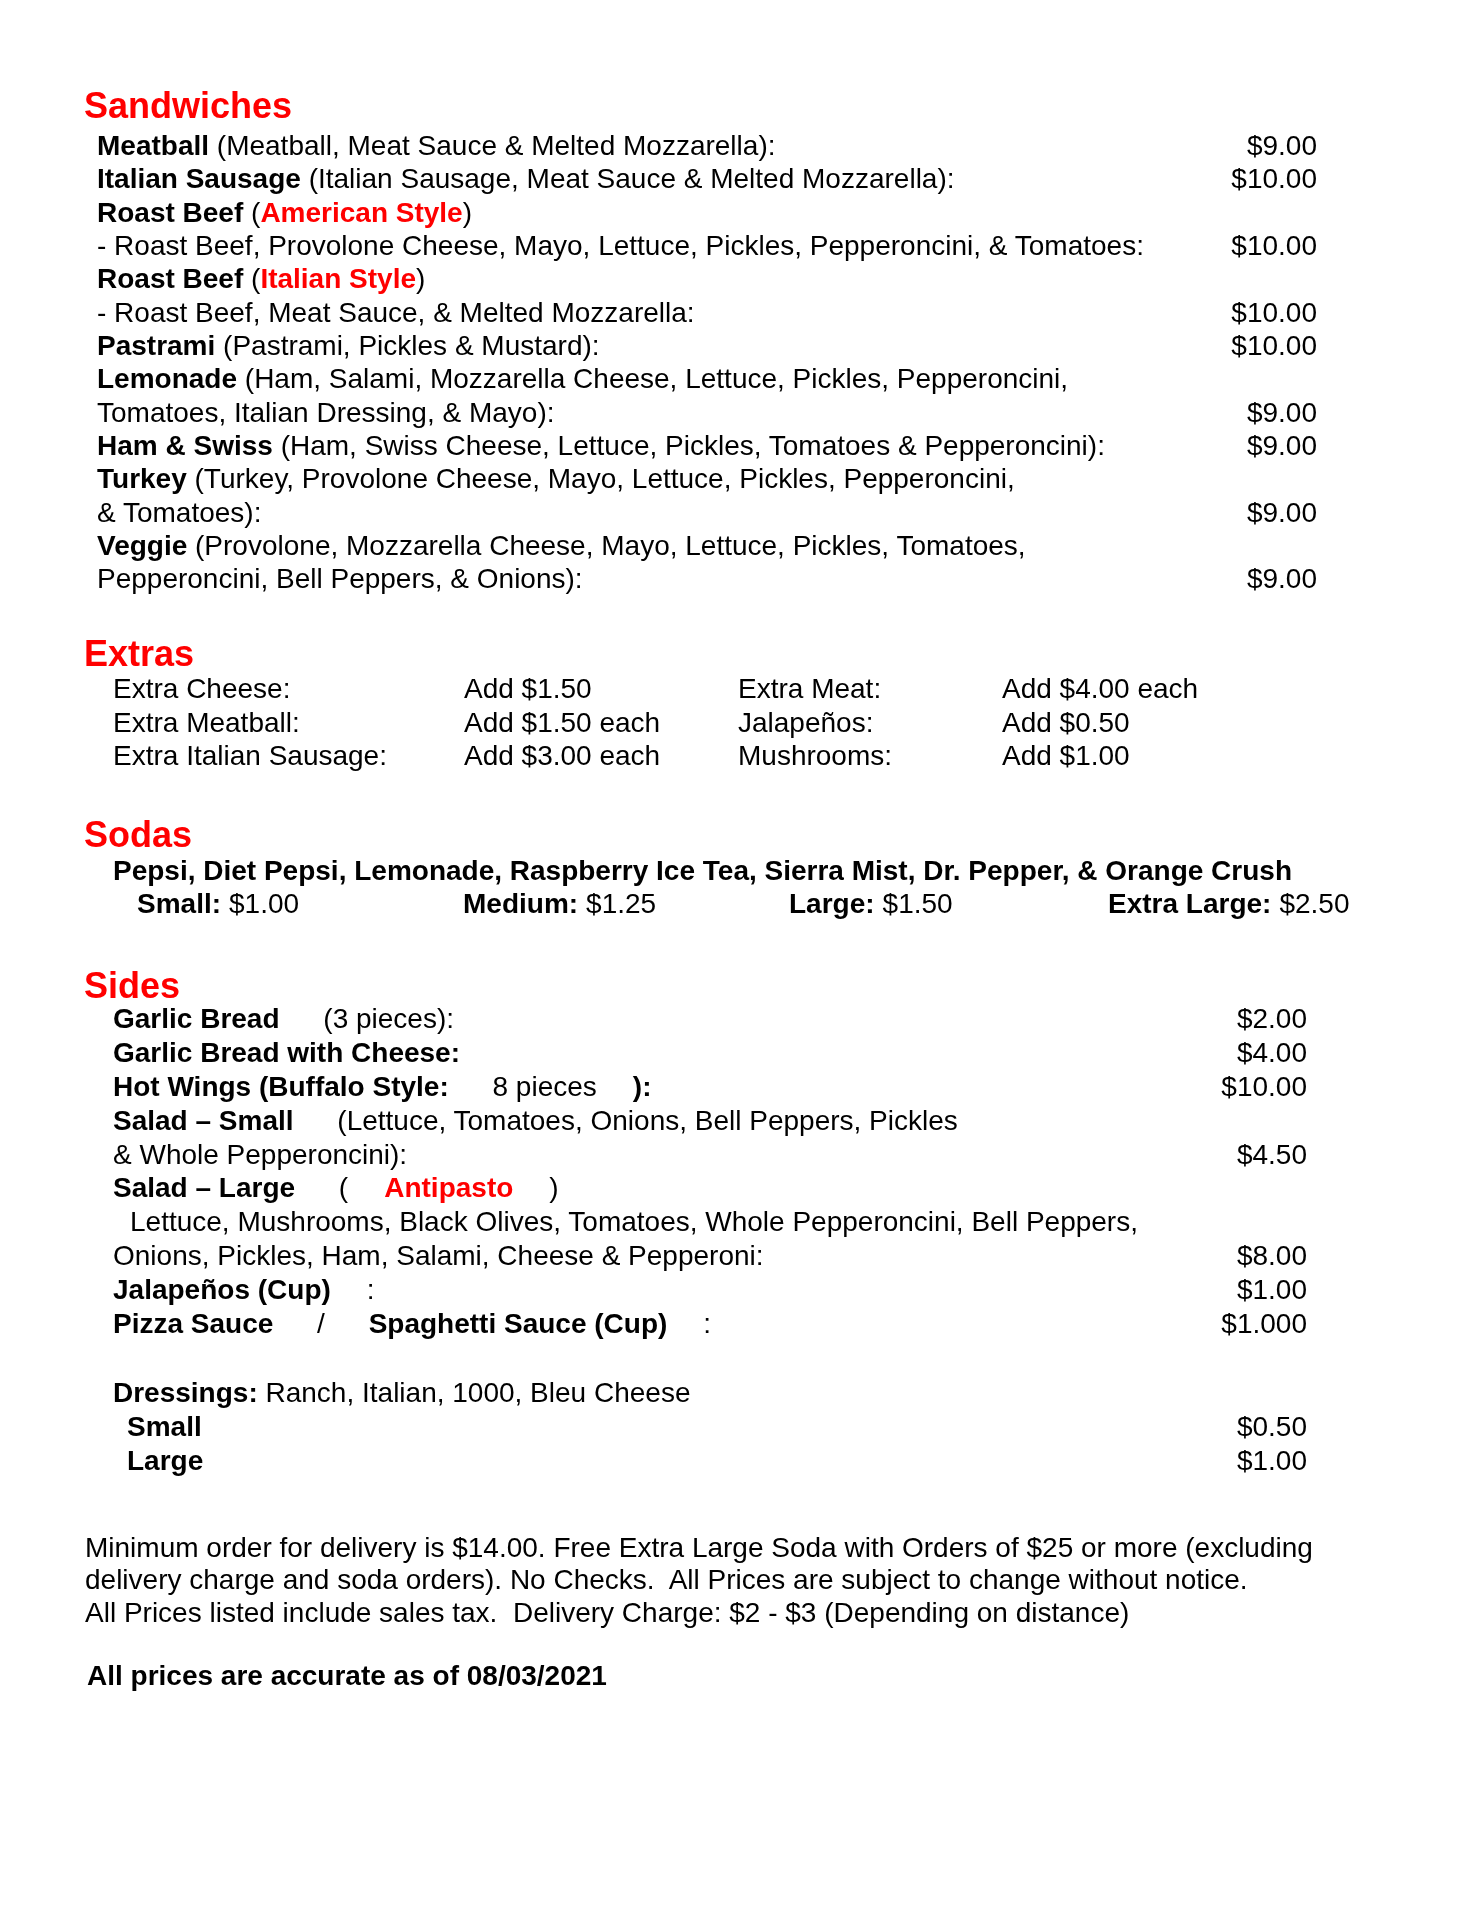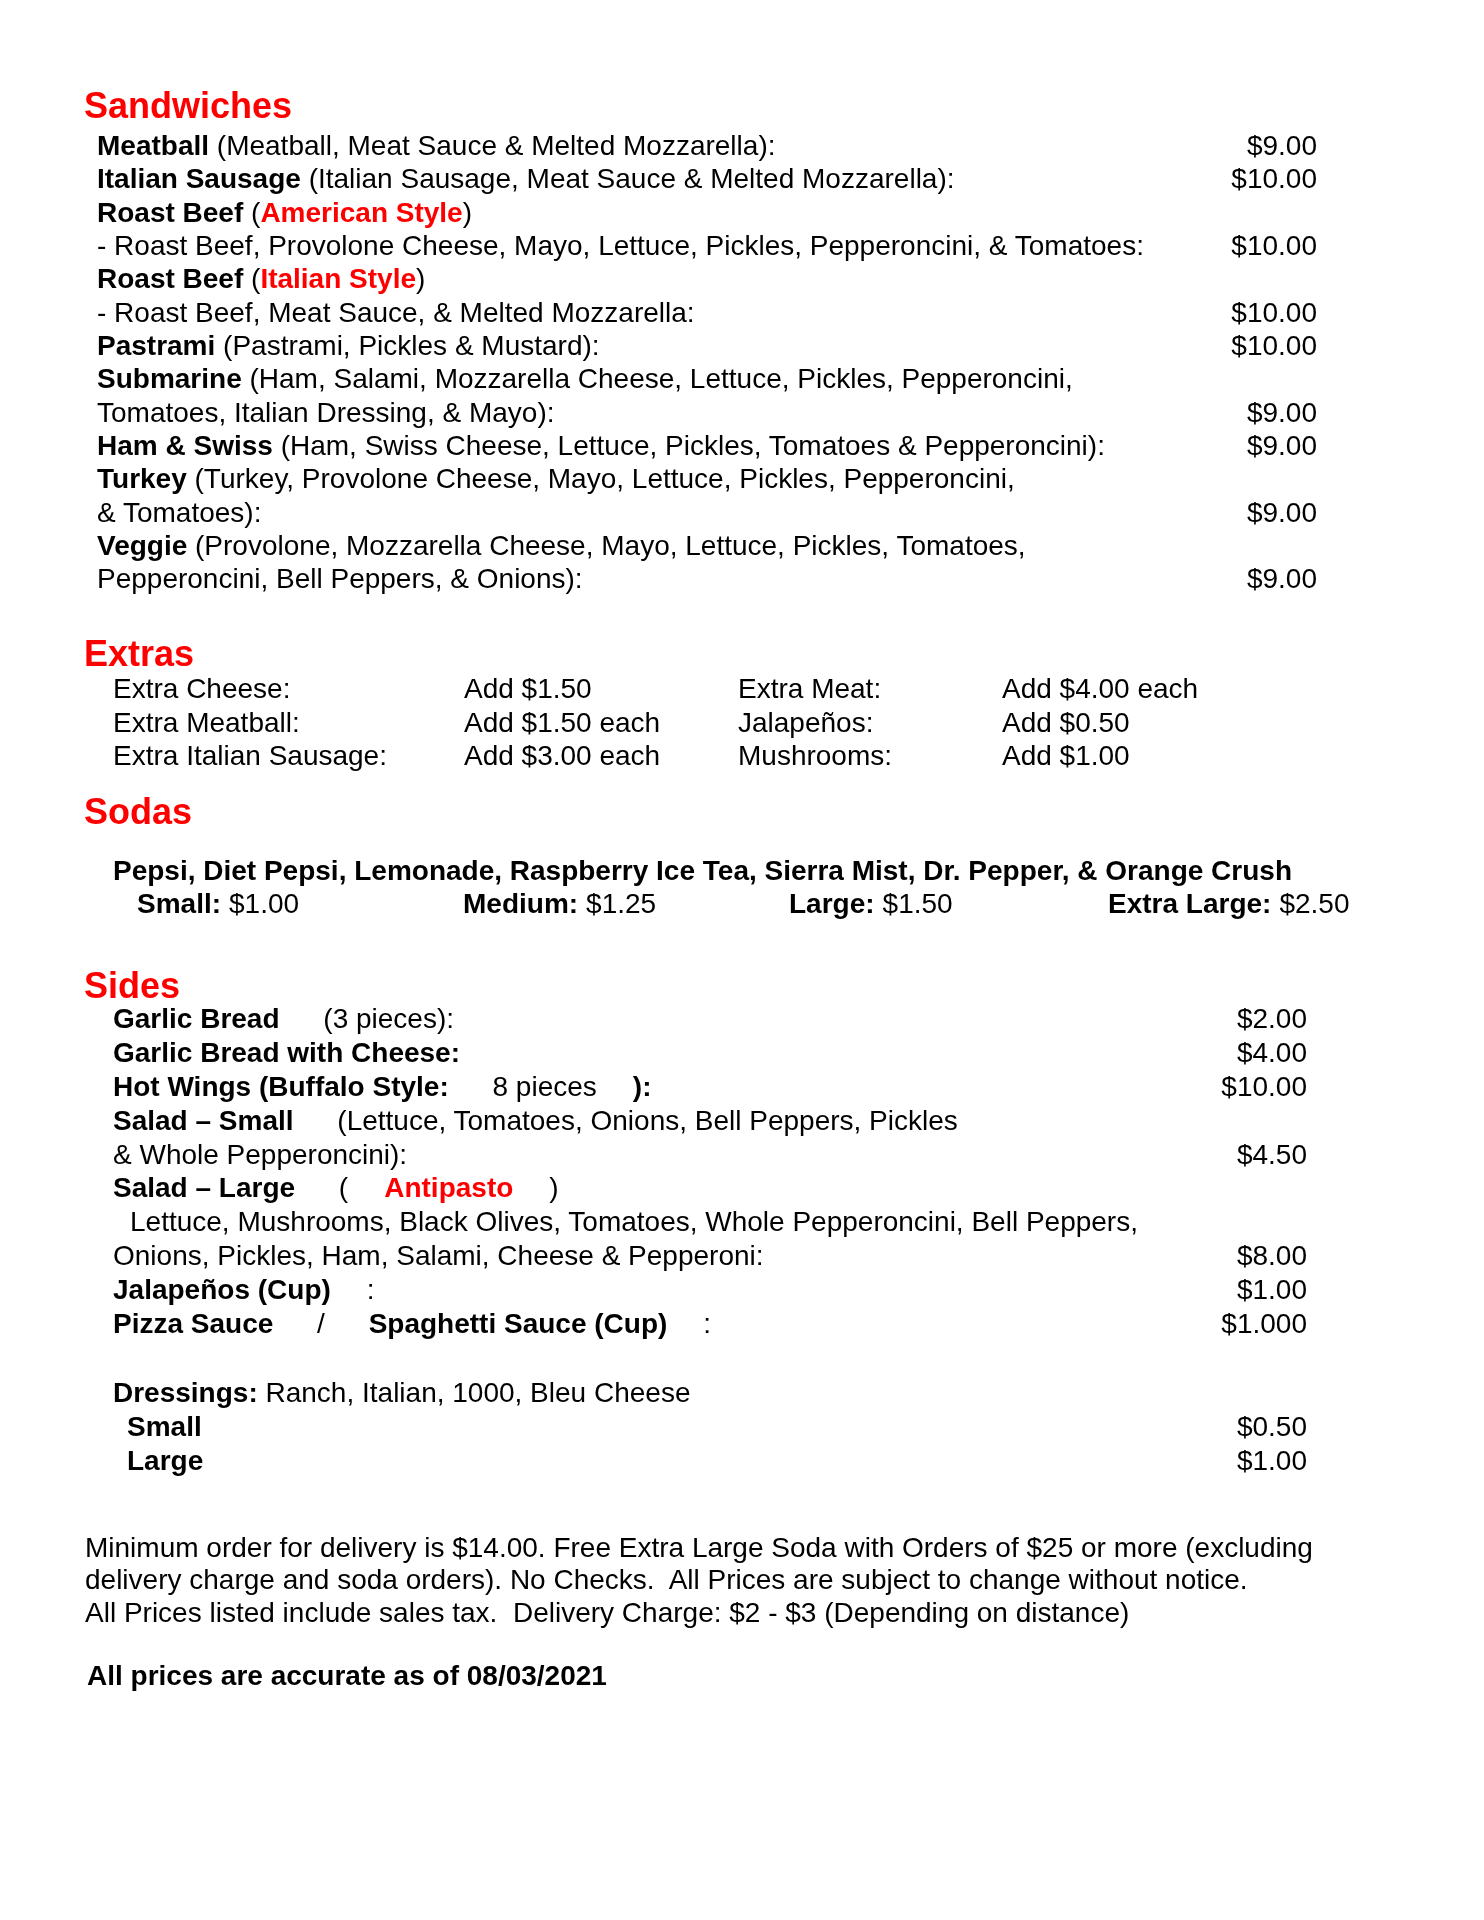--- a/index.html
+++ b/index.html
@@ -56,37 +56,37 @@
 
   <div class="title blk" style="top:88px">Sandwiches</div>
   <div class="blk" id="sand-lines" style="left:97px; top:129px; width:1220px">
     <div class="line"><span class="b">Meatball</span><span> (Meatball, Meat Sauce &amp; Melted Mozzarella):</span><span class="price">$9.00</span></div>
     <div class="line"><span class="b">Italian Sausage</span><span> (Italian Sausage, Meat Sauce &amp; Melted Mozzarella):</span><span class="price">$10.00</span></div>
     <div class="line"><span class="b">Roast Beef</span><span> (</span><span class="rb">American Style</span><span>)</span></div>
     <div class="line"><span>- Roast Beef, Provolone Cheese, Mayo, Lettuce, Pickles, Pepperoncini, &amp; Tomatoes:</span><span class="price">$10.00</span></div>
     <div class="line"><span class="b">Roast Beef</span><span> (</span><span class="rb">Italian Style</span><span>)</span></div>
     <div class="line"><span>- Roast Beef, Meat Sauce, &amp; Melted Mozzarella:</span><span class="price">$10.00</span></div>
     <div class="line"><span class="b">Pastrami</span><span> (Pastrami, Pickles &amp; Mustard):</span><span class="price">$10.00</span></div>
-    <div class="line"><span class="b">Submarine</span><span> (Ham, Salami, Mozzarella Cheese, Lettuce, Pickles, Pepperoncini,</span></div>
+    <div class="line"><span class="b">Lemonade</span><span> (Ham, Salami, Mozzarella Cheese, Lettuce, Pickles, Pepperoncini,</span></div>
     <div class="line"><span>Tomatoes, Italian Dressing, &amp; Mayo):</span><span class="price">$9.00</span></div>
     <div class="line"><span class="b">Ham &amp; Swiss</span><span> (Ham, Swiss Cheese, Lettuce, Pickles, Tomatoes &amp; Pepperoncini):</span><span class="price">$9.00</span></div>
     <div class="line"><span class="b">Turkey</span><span> (Turkey, Provolone Cheese, Mayo, Lettuce, Pickles, Pepperoncini,</span></div>
     <div class="line"><span>&amp; Tomatoes):</span><span class="price">$9.00</span></div>
     <div class="line"><span class="b">Veggie</span><span> (Provolone, Mozzarella Cheese, Mayo, Lettuce, Pickles, Tomatoes,</span></div>
     <div class="line"><span>Pepperoncini, Bell Peppers, &amp; Onions):</span><span class="price">$9.00</span></div>
   </div>
 
   <div class="title blk" style="top:636px">Extras</div>
   <div class="blk" style="left:113px; top:672px; width:1191px">
     <div class="xrow"><span>Extra Cheese:</span><span>Add $1.50</span><span>Extra Meat:</span><span>Add $4.00 each</span></div>
     <div class="xrow"><span>Extra Meatball:</span><span>Add $1.50 each</span><span>Jalapeños:</span><span>Add $0.50</span></div>
     <div class="xrow"><span>Extra Italian Sausage:</span><span>Add $3.00 each</span><span>Mushrooms:</span><span>Add $1.00</span></div>
   </div>
 
-  <div class="title blk" style="top:794px">Sodas</div>
+  <div class="title blk" style="top:817px">Sodas</div>
   <div class="blk flavors" style="left:113px; top:854px">Pepsi, Diet Pepsi, Lemonade, Raspberry Ice Tea, Sierra Mist, Dr. Pepper, &amp; Orange Crush</div>
   <div class="blk srow" style="left:113px; top:887px; width:1221px">
     <div class="scell"><span class="b">Small:</span><span class="v">$1.00</span></div>
     <div class="scell"><span class="b">Medium:</span><span class="v">$1.25</span></div>
     <div class="scell"><span class="b">Large:</span><span class="v">$1.50</span></div>
     <div class="scell"><span class="b">Extra Large:</span><span class="v">$2.50</span></div>
   </div>
 
   <div class="title blk" style="top:968px">Sides</div>
   <div class="blk" id="side-lines" style="left:113px; top:1002px; width:1194px">

